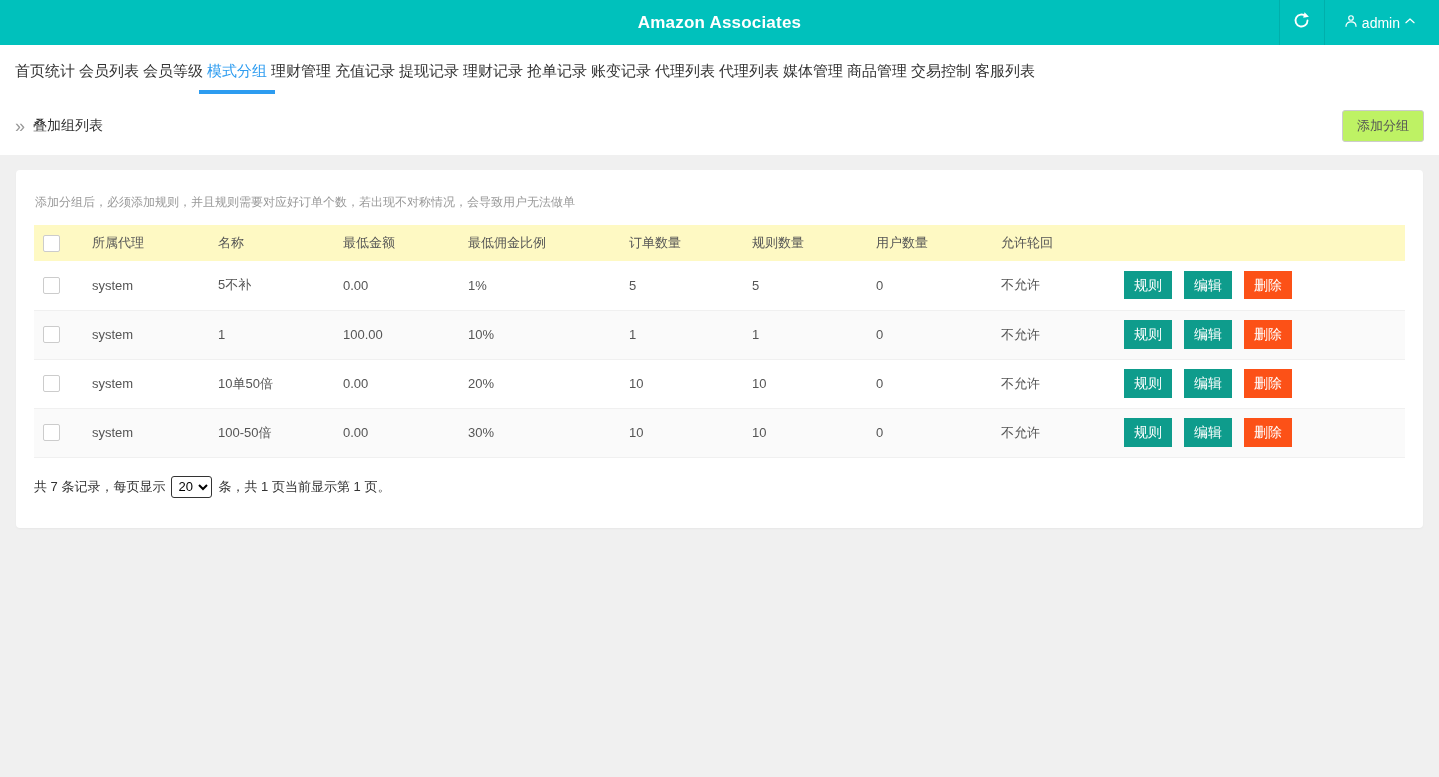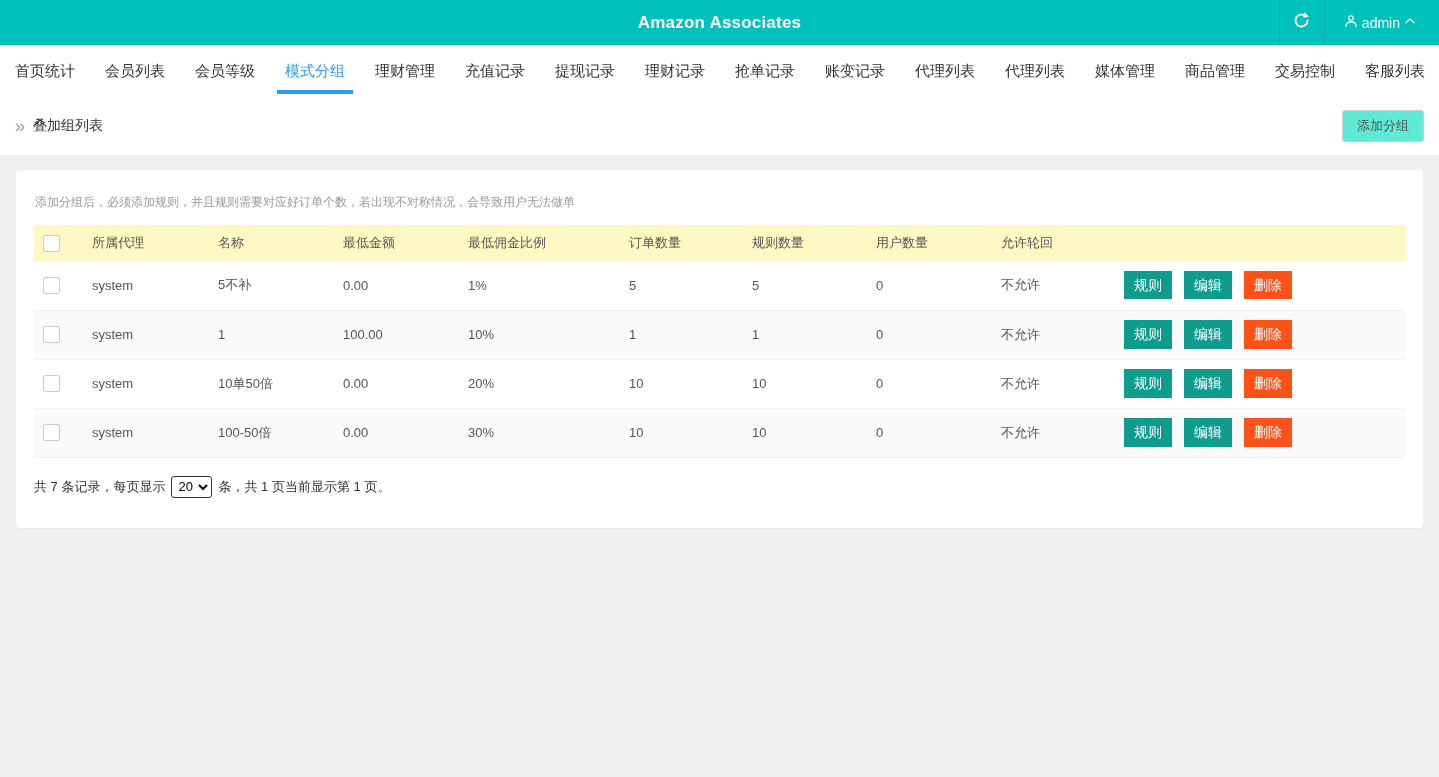--- a/index.html
+++ b/index.html
@@ -52,21 +52,20 @@
     cursor: pointer;
   }
 
   
   .navbar {
     background: #fff;
     height: 52px;
     display: flex;
     align-items: stretch;
     padding: 0 13px;
-    gap: 26px;
   }
   .nav-tab {
     display: flex;
     align-items: center;
     font-size: 15px;
     color: #333;
     position: relative;
     padding: 0 2px;
     cursor: pointer;
     white-space: nowrap;
@@ -91,21 +90,21 @@
   }
   .crumb-icon {
     color: #999;
     font-size: 18px;
     margin-right: 8px;
     line-height: 1;
   }
   .crumb-title { font-size: 14px; color: #333; }
   .add-group-btn {
     margin-left: auto;
-    background: #5eead4;
+    background: #bef264;
     border: 1px solid #ccc;
     border-radius: 3px;
     color: #555;
     font-size: 13px;
     padding: 6px 14px;
     cursor: pointer;
     font-family: inherit;
   }
 
   

